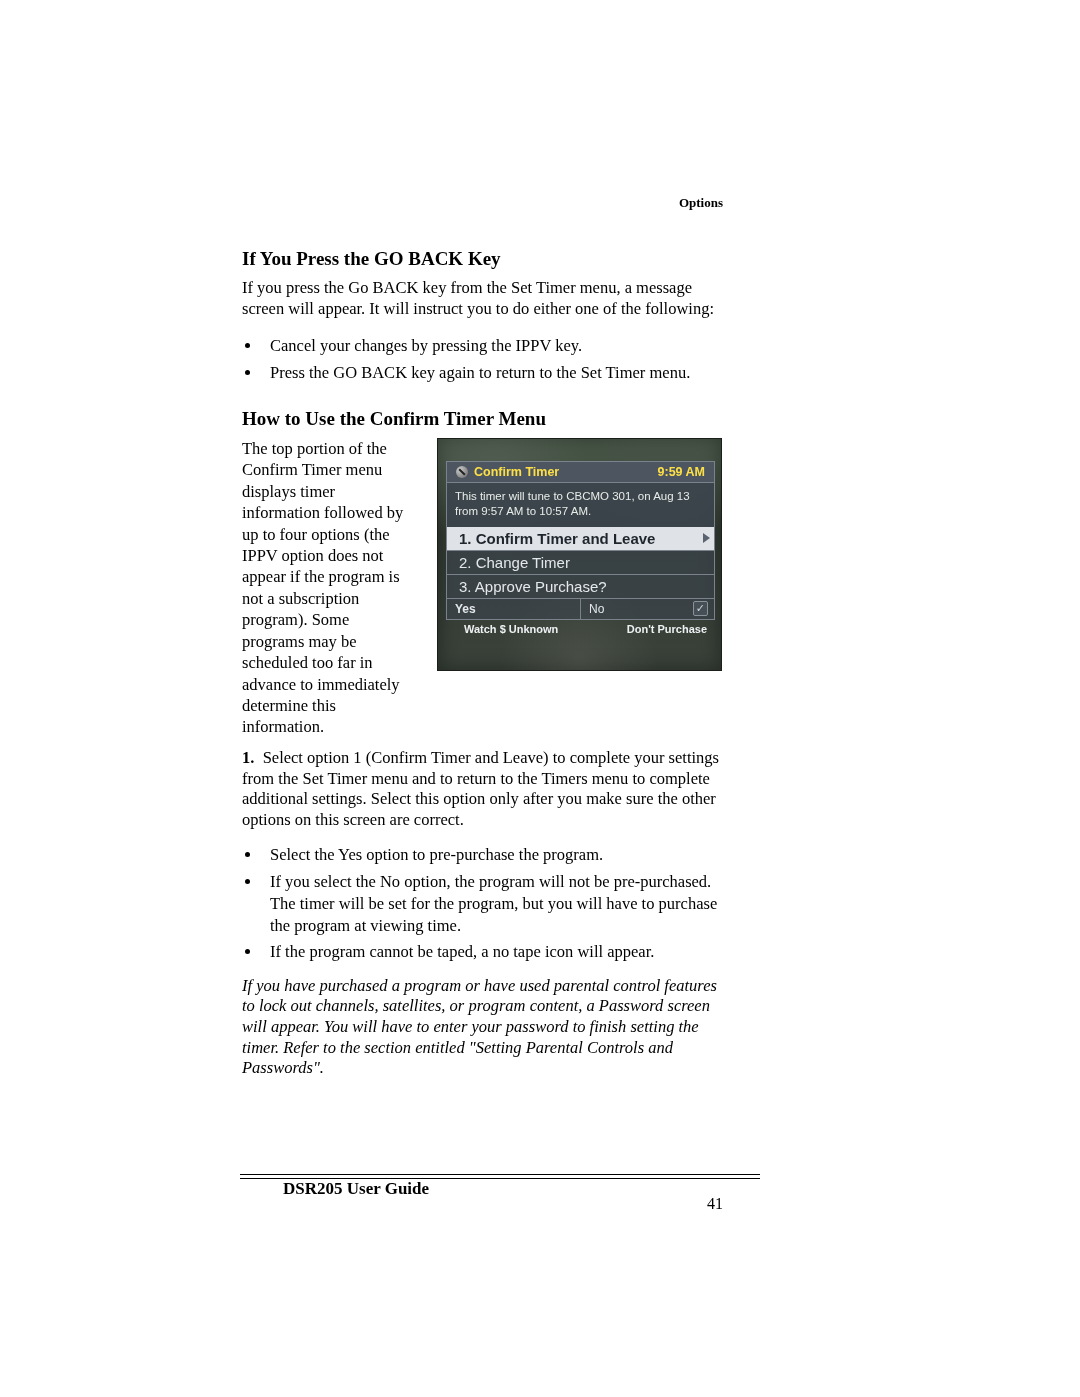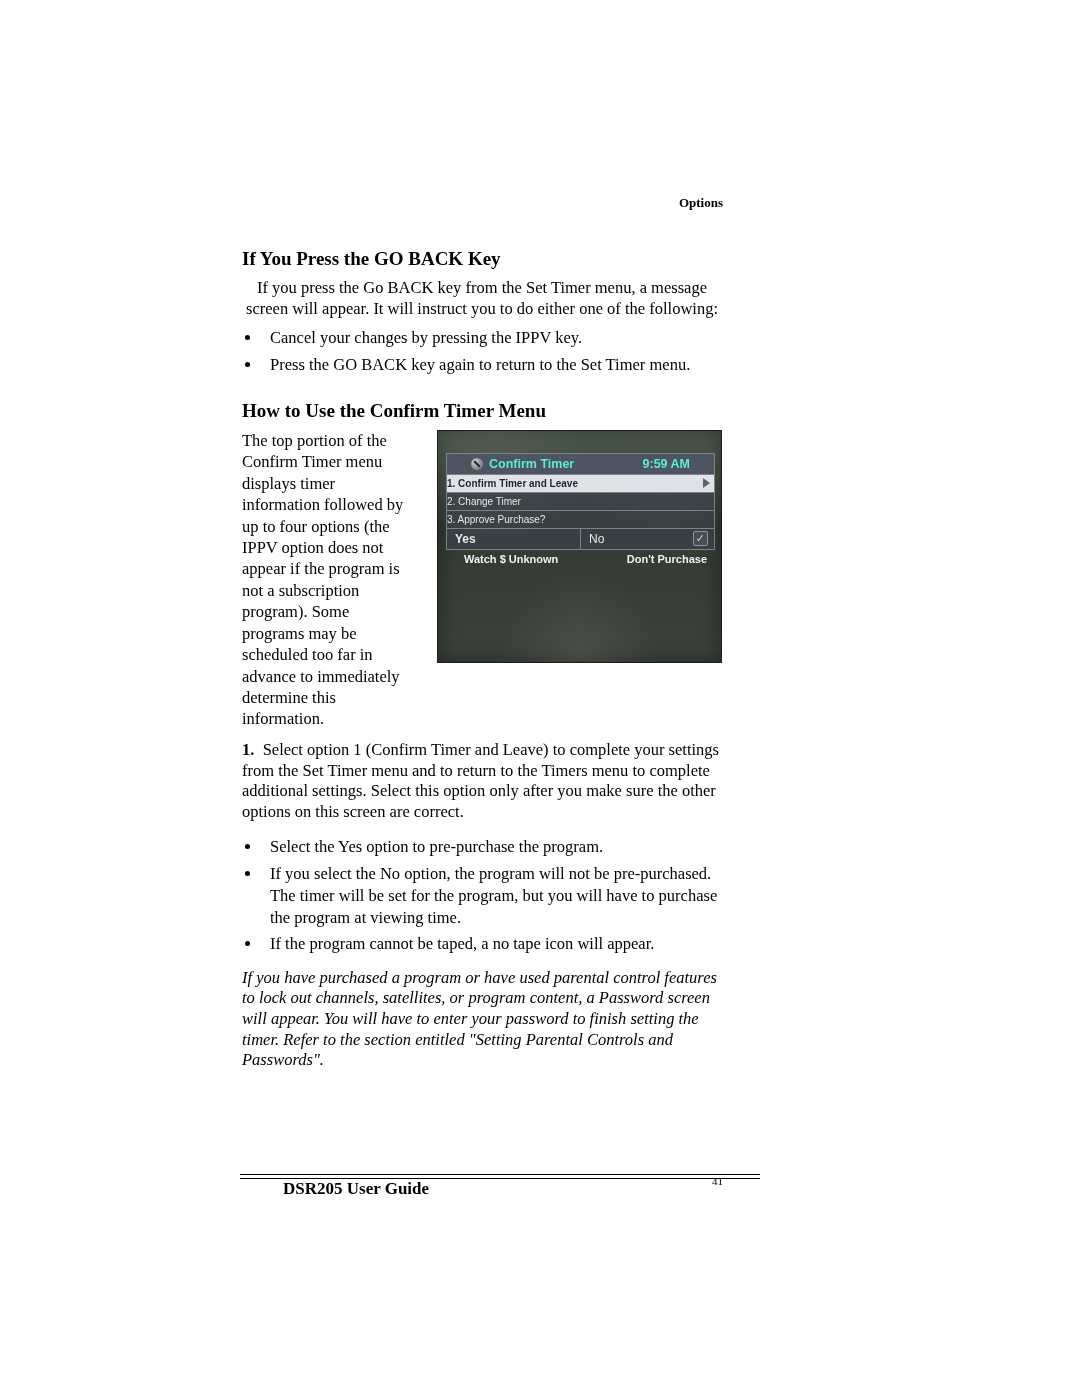--- a/index.html
+++ b/index.html
@@ -33,22 +33,21 @@
   }
   .section-heading {
     font-family: "Times New Roman", serif;
     font-weight: bold;
     font-size: 19px;
     margin: 0 0 8px 0;
   }
   .body-text {
     font-size: 16.5px;
     line-height: 1.25;
-    margin: 0 0 8px 0;
-    text-align: center;
+    margin: 0 0 16px 0;
   }
   ul.bullets {
     margin: 0 0 12px 0;
     padding-left: 20px;
   }
   ul.bullets li {
     font-size: 16.5px;
     line-height: 1.35;
     padding-left: 8px;
     margin-bottom: 4px;
@@ -87,26 +86,26 @@
   }
   .dialog-inner {
     position: absolute;
     top: 22px;
     left: 8px;
     right: 6px;
   }
   .dialog-title-row {
     background: #4c5560;
     border: 1px solid #7a838c;
-    padding: 3px 24px;
+    padding: 3px 9px;
     display: flex;
     align-items: center;
     justify-content: space-between;
     font-weight: bold;
-    color: #5eead4;
+    color: #fde047;
     font-size: 12.5px;
   }
   .title-left { display:flex; align-items:center; gap:6px;}
   .no-icon {
     width: 12px; height: 12px; border-radius: 50%;
     background: radial-gradient(circle at 30% 30%, #ccc, #666);
     position: relative;
   }
   .no-icon::after{
     content:""; position:absolute; left:2px; right:2px; top:5px; height:2px;
@@ -115,22 +114,22 @@
   .dialog-desc {
     background: rgba(60,68,78,0.85);
     border-left:1px solid #7a838c; border-right:1px solid #7a838c;
     padding: 6px 8px 8px 8px;
     font-size: 11.5px;
     line-height: 1.3;
   }
   .menu-item {
     border:1px solid #7a838c;
     border-top: none;
-    padding: 3px 0;
-    font-size: 10px;
+    padding: 3px 12px;
+    font-size: 15px;
     background: rgba(60,68,78,0.6);
     position: relative;
     color:#e4e8ec;
   }
   .menu-item.highlight {
     background: #dfe3e8;
     color: #1f252c;
     font-weight: bold;
   }
   .menu-item.highlight::after{
@@ -184,22 +183,22 @@
     left: 243px;
     bottom: 195px;
     font-family: Liberation Serif, serif;
     font-size: 17px;
     font-weight: bold;
     margin-left: 40px;
   }
   .page-num {
     position:absolute;
     right: 357px;
-    bottom: 207px;
-    font-size: 11px;
+    bottom: 181px;
+    font-size: 16px;
   }
 </style>
 </head>
 <body>
 
 <div class="page">
 
   <div class="header-label">Options</div>
 
   <div class="content">
@@ -220,20 +219,21 @@
         <div class="dialog">
           <div class="bgtexture"></div>
           <div class="dialog-inner">
             <div class="dialog-title-row">
               <span class="title-left">
                 <span class="no-icon"></span>
                 <span>Confirm Timer</span>
               </span>
               <span>9:59 AM</span>
             </div>
+            <div class="dialog-desc">This timer will tune to CBCMO 301, on Aug 13 from 9:57 AM to 10:57 AM.</div>
             <div class="menu-item highlight">1.  Confirm Timer and Leave</div>
             <div class="menu-item">2.  Change Timer</div>
             <div class="menu-item">3.  Approve Purchase?</div>
             <div class="yesno-row">
               <div class="cell yes">Yes</div>
               <div class="cell no">No</div>
             </div>
             <div class="sub-row">
               <span>Watch $ Unknown</span>
               <span>Don't Purchase</span>

